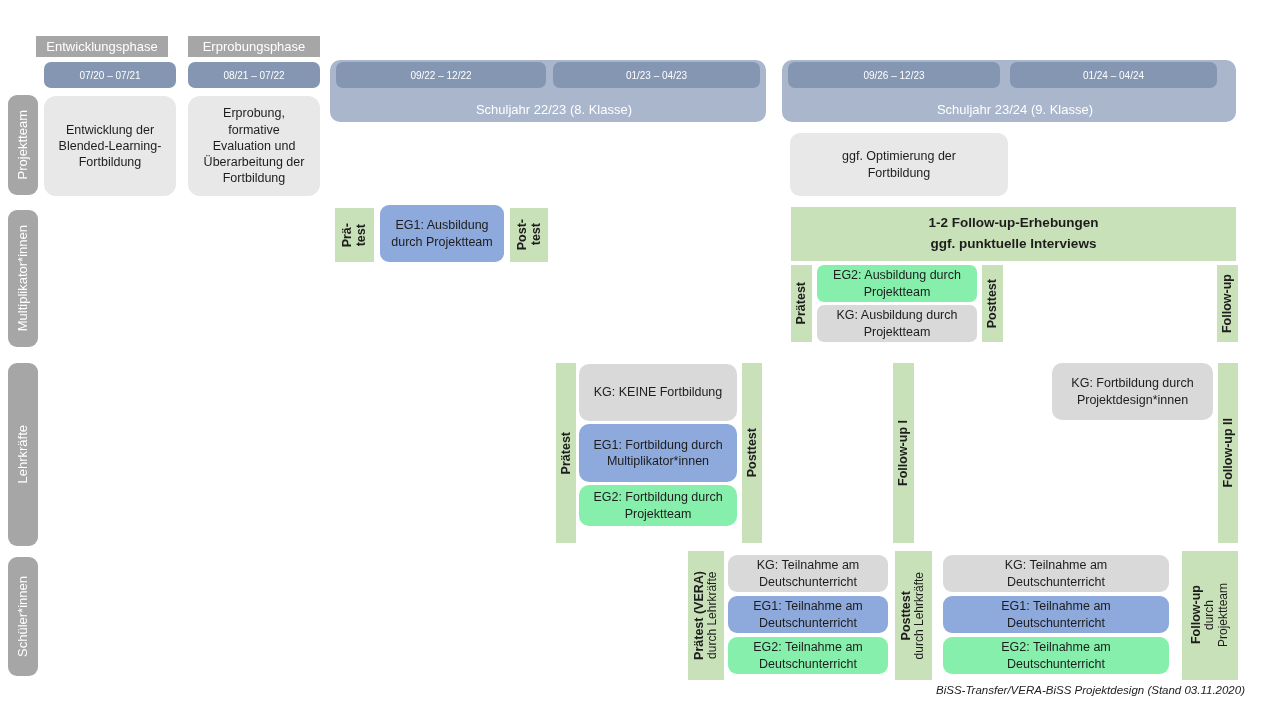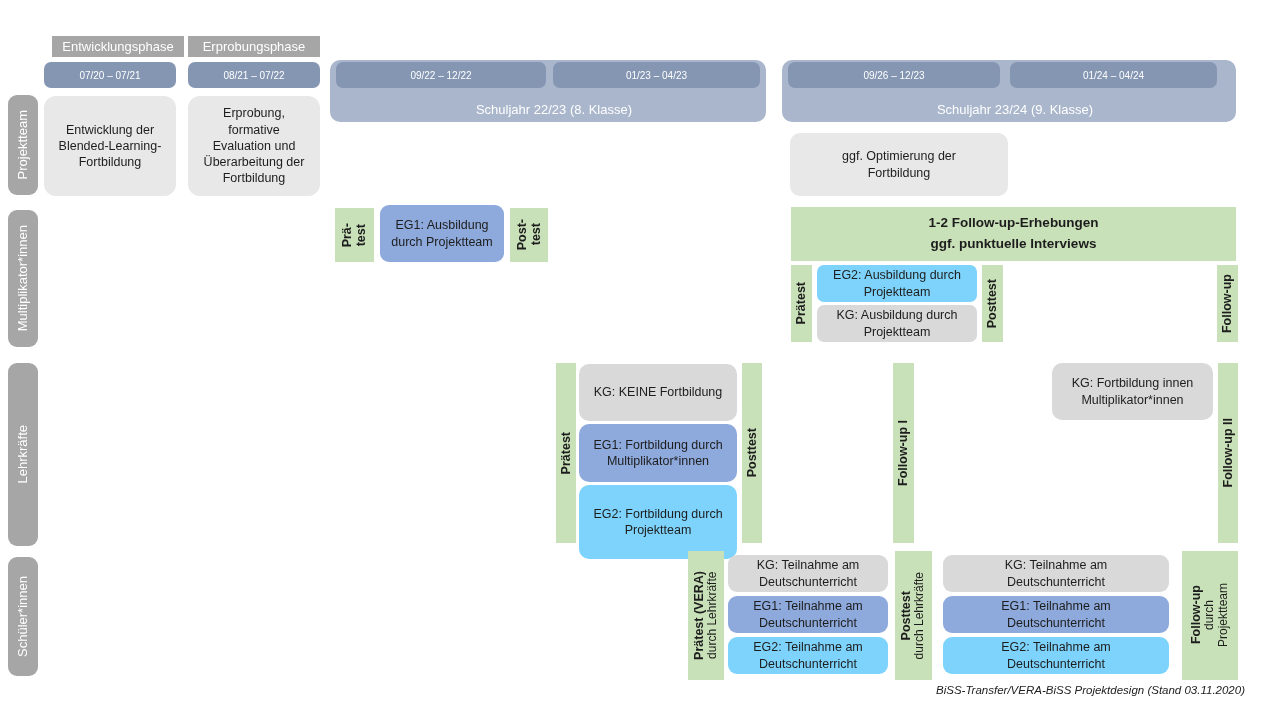--- a/index.html
+++ b/index.html
@@ -27,42 +27,42 @@
   .rowlabel { background:#a6a6a6; color:#ffffff; border-radius:9px;
     display:flex; align-items:center; justify-content:center; }
   .rowlabel .vtext { font-size:13px; }
 
   
   .cell { display:flex; align-items:center; justify-content:center;
     text-align:center; font-size:12.5px; line-height:1.3; padding:2px 6px; }
   .graybox  { background:#e9e8e8; border-radius:12px; }
   .kgbox    { background:#d9d9d9; border-radius:9px; }
   .medblue  { background:#8ea9db; border-radius:9px; }
-  .lightblue{ background:#7dd3fc; border-radius:9px;text-align:center; }
+  .lightblue{ background:#86efac; border-radius:9px;text-align:center; }
   .green    { background:#c9e1b8; }
   .pad30 { padding:2px 30px; }
 
   
   .vbar { display:flex; align-items:center; justify-content:center; }
   .vtext { writing-mode:vertical-rl; transform:rotate(180deg);
     text-align:center; line-height:1.15; white-space:nowrap; }
   .vtext span { display:block; }
   .vbold { font-weight:700; font-size:12.5px; }
   .vsub { font-weight:400; font-size:12px; }
 
   .bigggreen { font-weight:700; font-size:13.5px; line-height:1.55; }
 
   .caption { font-style:italic; font-size:11.5px; color:#222222; text-align:right; }
 </style>
 </head>
 <body>
 
 <div class="canvas">
 
-  <div class="abs phasebar" style="left:52px;top:36px;width:132px;height:21px">
+  <div class="abs phasebar" style="left:36px;top:36px;width:132px;height:21px">
     <span>Entwicklungsphase</span>
   </div>
   <div class="abs phasebar" style="left:188px;top:36px;width:132px;height:21px">
     <span>Erprobungsphase</span>
   </div>
 
   <div class="abs syc" style="left:330px;top:60px;width:436px;height:62px">
     <div class="sylabel">Schuljahr 22/23 (8. Klasse)</div>
   </div>
   <div class="abs syc" style="left:782px;top:60px;width:454px;height:62px">
@@ -149,31 +149,31 @@
 
   <div class="abs green vbar" style="left:556px;top:363px;width:20px;height:180px">
     <div class="vtext vbold">Prätest</div>
   </div>
   <div class="abs cell kgbox" style="left:579px;top:364px;width:158px;height:57px;border-radius:10px">
     <span>KG: KEINE Fortbildung</span>
   </div>
   <div class="abs cell medblue" style="left:579px;top:424px;width:158px;height:58px;border-radius:10px">
     <span>EG1: Fortbildung durch Multiplikator*innen</span>
   </div>
-  <div class="abs cell lightblue" style="left:579px;top:485px;width:158px;height:74px;border-radius:10px">
+  <div class="abs cell lightblue" style="left:579px;top:485px;width:158px;height:41px;border-radius:10px">
     <span>EG2: Fortbildung durch Projektteam</span>
   </div>
   <div class="abs green vbar" style="left:742px;top:363px;width:20px;height:180px">
     <div class="vtext vbold">Posttest</div>
   </div>
   <div class="abs green vbar" style="left:893px;top:363px;width:21px;height:180px">
     <div class="vtext vbold">Follow-up I</div>
   </div>
   <div class="abs cell kgbox" style="left:1052px;top:363px;width:161px;height:57px;border-radius:10px">
-    <span>KG: Fortbildung innen Multiplikator*innen</span>
+    <span>KG: Fortbildung durch Projektdesign*innen</span>
   </div>
   <div class="abs green vbar" style="left:1218px;top:363px;width:20px;height:180px">
     <div class="vtext vbold">Follow-up II</div>
   </div>
 
   <div class="abs green vbar" style="left:688px;top:551px;width:36px;height:129px">
     <div class="vtext">
       <span class="vbold">Prätest (VERA)</span>
       <span class="vsub">durch Lehrkräfte</span>
     </div>

